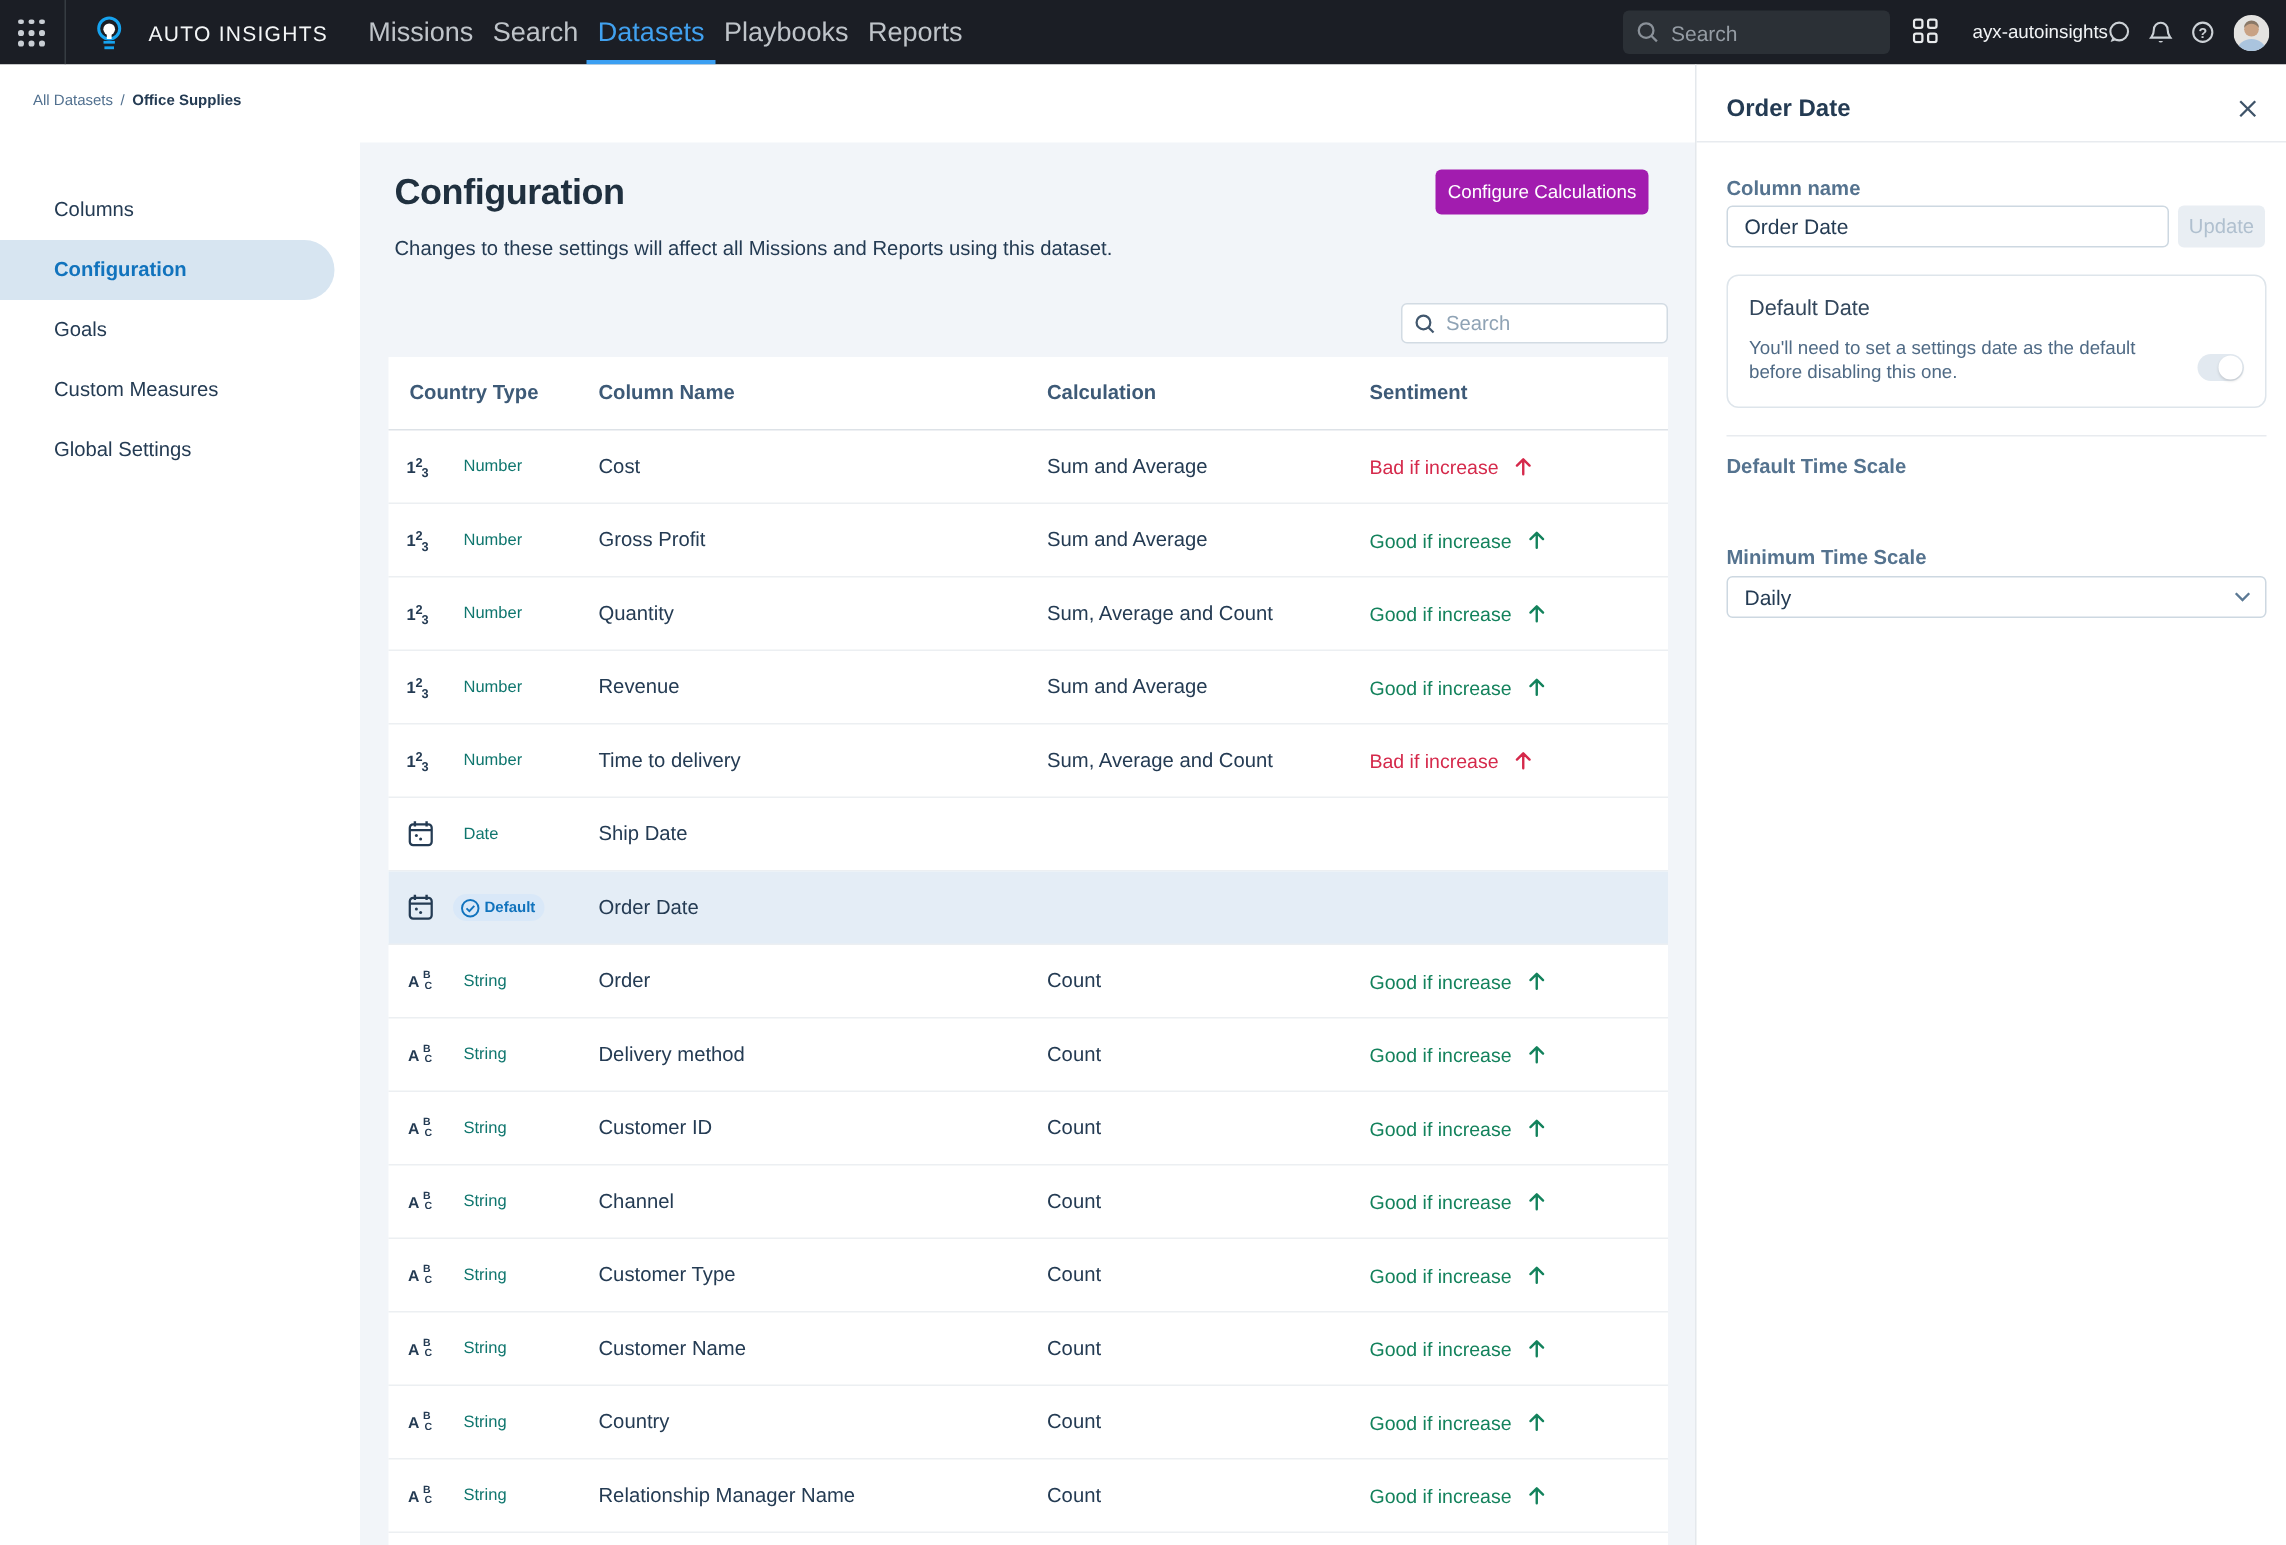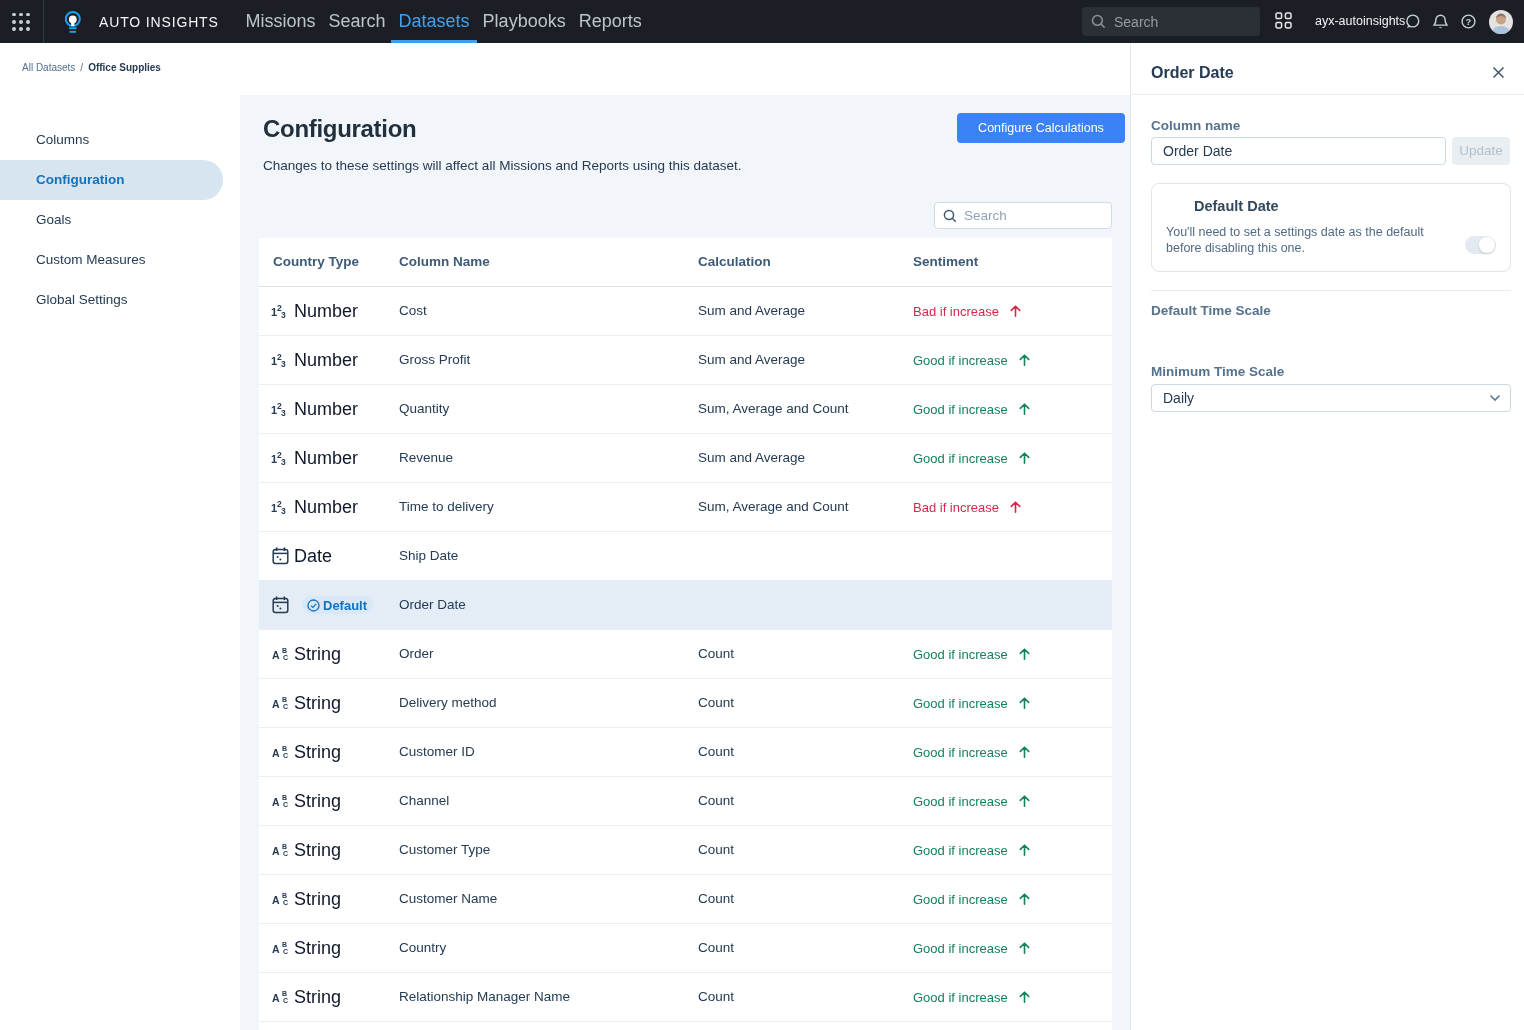--- a/index.html
+++ b/index.html
@@ -33,29 +33,29 @@
 
 
 .sidebar { position:absolute; left:0; top:95px; width:240px; height:935px; background:#fff; }
 .side-item { position:absolute; left:0; width:223px; height:40px; line-height:40px; padding-left:36px; font-size:13.5px; color:#243b53; }
 .side-item.active { background:#d7e5f1; border-radius:0 20px 20px 0; color:#1173bd; font-weight:700; }
 
 
 .content { position:absolute; left:240px; top:95px; width:890px; height:935px; background:#f2f5f9; }
 .content h1 { position:absolute; left:23px; top:20px; font-size:24px; letter-spacing:-0.3px;  font-weight:700; color:#20303f; }
 .content .sub { position:absolute; left:23px; top:63px; font-size:13.5px; color:#243b53; }
-.btn-primary { position:absolute; left:717px; top:18px; width:168px; height:30px; background:#3b82f6; color:#fff; font-size:12.5px; border:none; border-radius:4px; display:flex; align-items:center; justify-content:center; }
+.btn-primary { position:absolute; left:717px; top:18px; width:142px; height:30px; background:#a21caf; color:#fff; font-size:12.5px; border:none; border-radius:4px; display:flex; align-items:center; justify-content:center; }
 .tbl-search { position:absolute; left:694px; top:107px; width:178px; height:27px; background:#fff; border:1px solid #d2dbe3; border-radius:4px; display:flex; align-items:center; padding-left:8px; }
 .tbl-search span { color:#8fa3b5; font-size:13.5px; margin-left:7px; }
 
 
 .table { position:absolute; left:19px; top:143px; width:853px; height:792px; background:#fff; }
 .trow { position:relative; height:49px; border-bottom:1px solid #eceff2; }
 .trow.head { border-bottom:1px solid #dde2e7; }
-.trow span.c1t { position:absolute; left:35px; top:0; line-height:48px; font-size:18px; color:#0f172a; }
+.trow span.c1t { position:absolute; left:50px; top:0; line-height:48px; font-size:11px; color:#0f766e; }
 .trow span.c2 { position:absolute; left:140px; top:0; line-height:48px; font-size:13.5px; color:#243b53; }
 .trow span.c3 { position:absolute; left:439px; top:0; line-height:48px; font-size:13.5px; color:#243b53; }
 .trow .c4 { position:absolute; left:654px; top:0; height:48px; display:flex; align-items:center; font-size:13px; }
 .trow.head span { font-weight:700; color:#3d5a77; font-size:13.5px; }
 .trow.head .h1 { position:absolute; left:14px; line-height:48px; }
 .trow.head .h2 { position:absolute; left:140px; line-height:48px; }
 .trow.head .h3 { position:absolute; left:439px; line-height:48px; }
 .trow.head .h4 { position:absolute; left:654px; line-height:48px; }
 .trow.sel { background:#e4edf6; }
 .good { color:#13825c; }
@@ -67,31 +67,31 @@
 .ic-num { position:absolute; left:12px; top:16px; width:18px; height:17px; color:#243b53; font-weight:700; }
 .ic-num .d1 { position:absolute; left:0; top:3px; font-size:11px; }
 .ic-num .d2 { position:absolute; left:6px; top:0px; font-size:8.5px; }
 .ic-num .d3 { position:absolute; left:10px; top:7px; font-size:8.5px; }
 .ic-str { position:absolute; left:13px; top:17px; width:20px; height:16px; color:#243b53; font-weight:700; }
 .ic-str .d1 { position:absolute; left:0; top:2px; font-size:10.5px; }
 .ic-str .d2 { position:absolute; left:10px; top:0px; font-size:7px; }
 .ic-str .d3 { position:absolute; left:11px; top:7px; font-size:7px; }
 
 .chip { position:absolute; left:43px; top:15px; height:18px; background:#d9e8f8; border-radius:9px; display:flex; align-items:center; padding:0 6px 0 5px; }
-.chip span { color:#1173bd; font-size:13px; font-weight:700; margin-left:3px; }
+.chip span { color:#1173bd; font-size:10px; font-weight:700; margin-left:3px; }
 
 
 .panel { position:absolute; left:1130px; top:43px; width:394px; height:987px; background:#fff; border-left:1px solid #e4e8ec; }
 .panel h2 { position:absolute; left:20px; top:21px; font-size:16px; font-weight:700; color:#243b53; }
 .phr1 { position:absolute; left:0; top:51px; width:394px; border-top:1px solid #e8ebef; }
 .plabel { position:absolute; left:20px; font-size:13.5px; font-weight:700; color:#55738f; }
 .pinput { position:absolute; left:20px; top:94px; width:295px; height:28px; border:1px solid #cdd8e1; border-radius:4px; font-size:14px; color:#243b53; line-height:26px; padding-left:11px; background:#fff; }
 .pupdate { position:absolute; left:321px; top:94px; width:58px; height:28px; background:#e9eef3; border-radius:4px; color:#b0c0cf; font-size:13.5px; font-weight:400; text-align:center; line-height:28px; }
 .pcard { position:absolute; left:20px; top:140px; width:360px; height:89px; border:1px solid #dee5eb; border-radius:8px; }
-.pcard h3 { position:absolute; left:14px; top:14px; font-size:14.5px; font-weight:700; color:#33475c;margin-left:28px; }
+.pcard h3 { position:absolute; left:14px; top:14px; font-size:14.5px; font-weight:400; color:#33475c; }
 .pcard p { position:absolute; left:14px; top:40px; width:272px; font-size:12.5px; line-height:16px; color:#4f6a85; }
 .toggle { position:absolute; left:313px; top:52px; width:31px; height:18px; background:#e2e9f0; border-radius:9px; }
 .toggle::after { content:""; position:absolute; right:1px; top:1px; width:16px; height:16px; border-radius:50%; background:#fff; box-shadow:0 1px 2px rgba(0,0,0,.15); }
 .phr2 { position:absolute; left:20px; top:247px; width:360px; border-top:1px solid #e8ebef; }
 .pselect { position:absolute; left:20px; width:360px; height:28px; border:1px solid #cdd8e1; border-radius:4px; font-size:14px; color:#243b53; line-height:26px; padding-left:11px; }
 .pselect svg { position:absolute; right:9px; top:9px; }
 </style>
 </head>
 <body>
 

